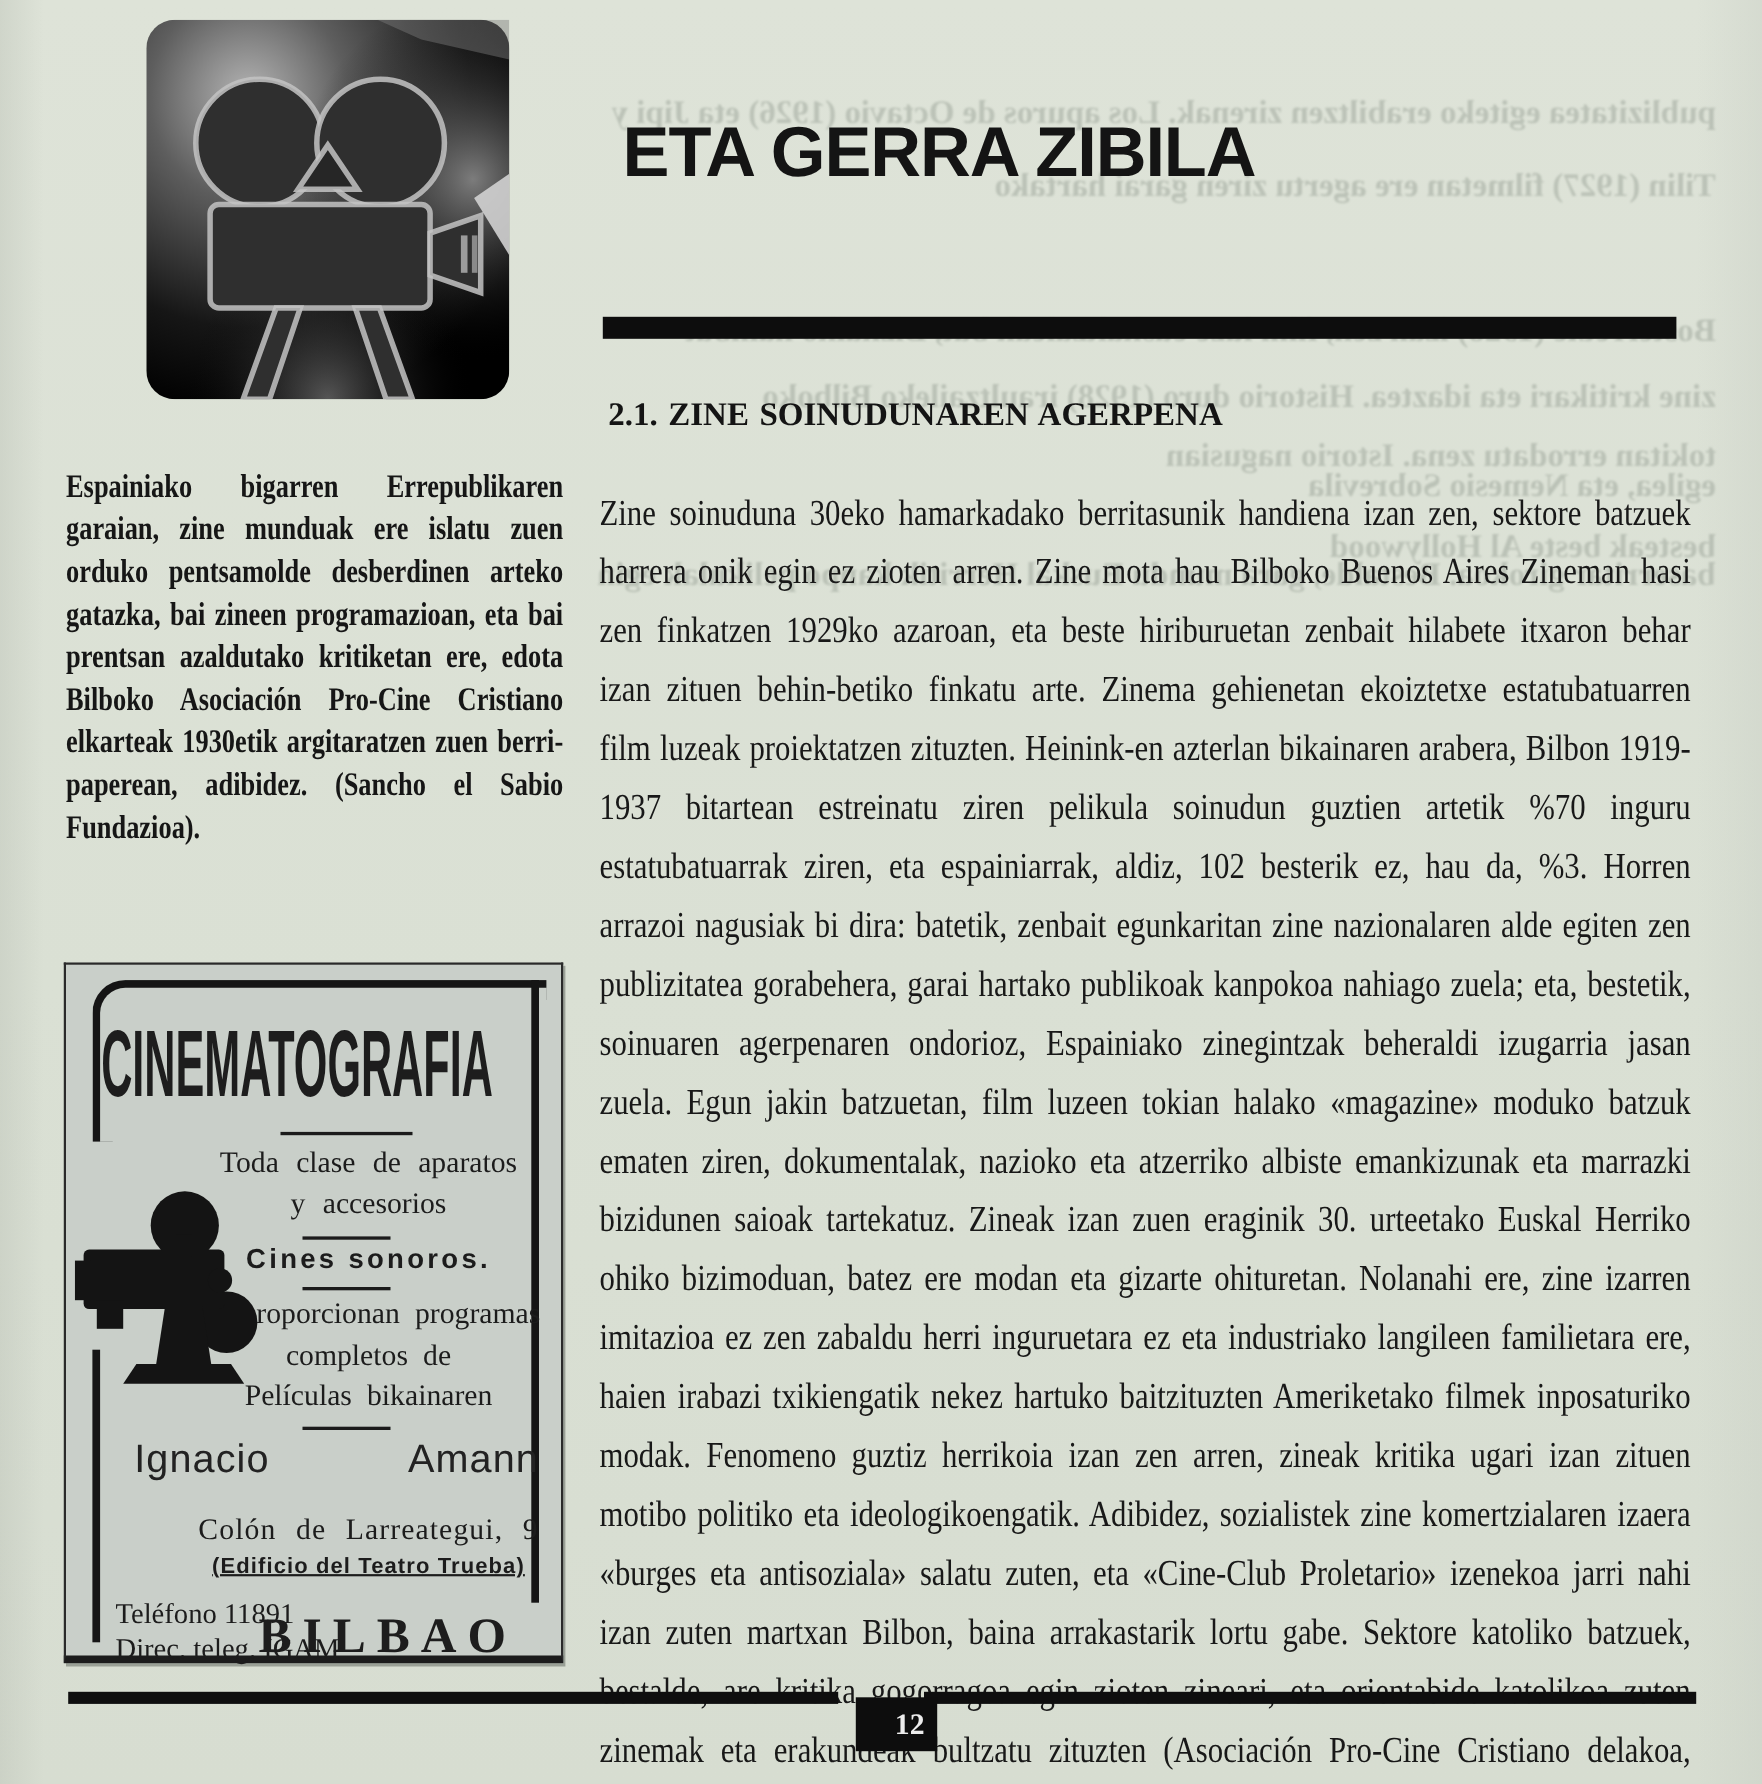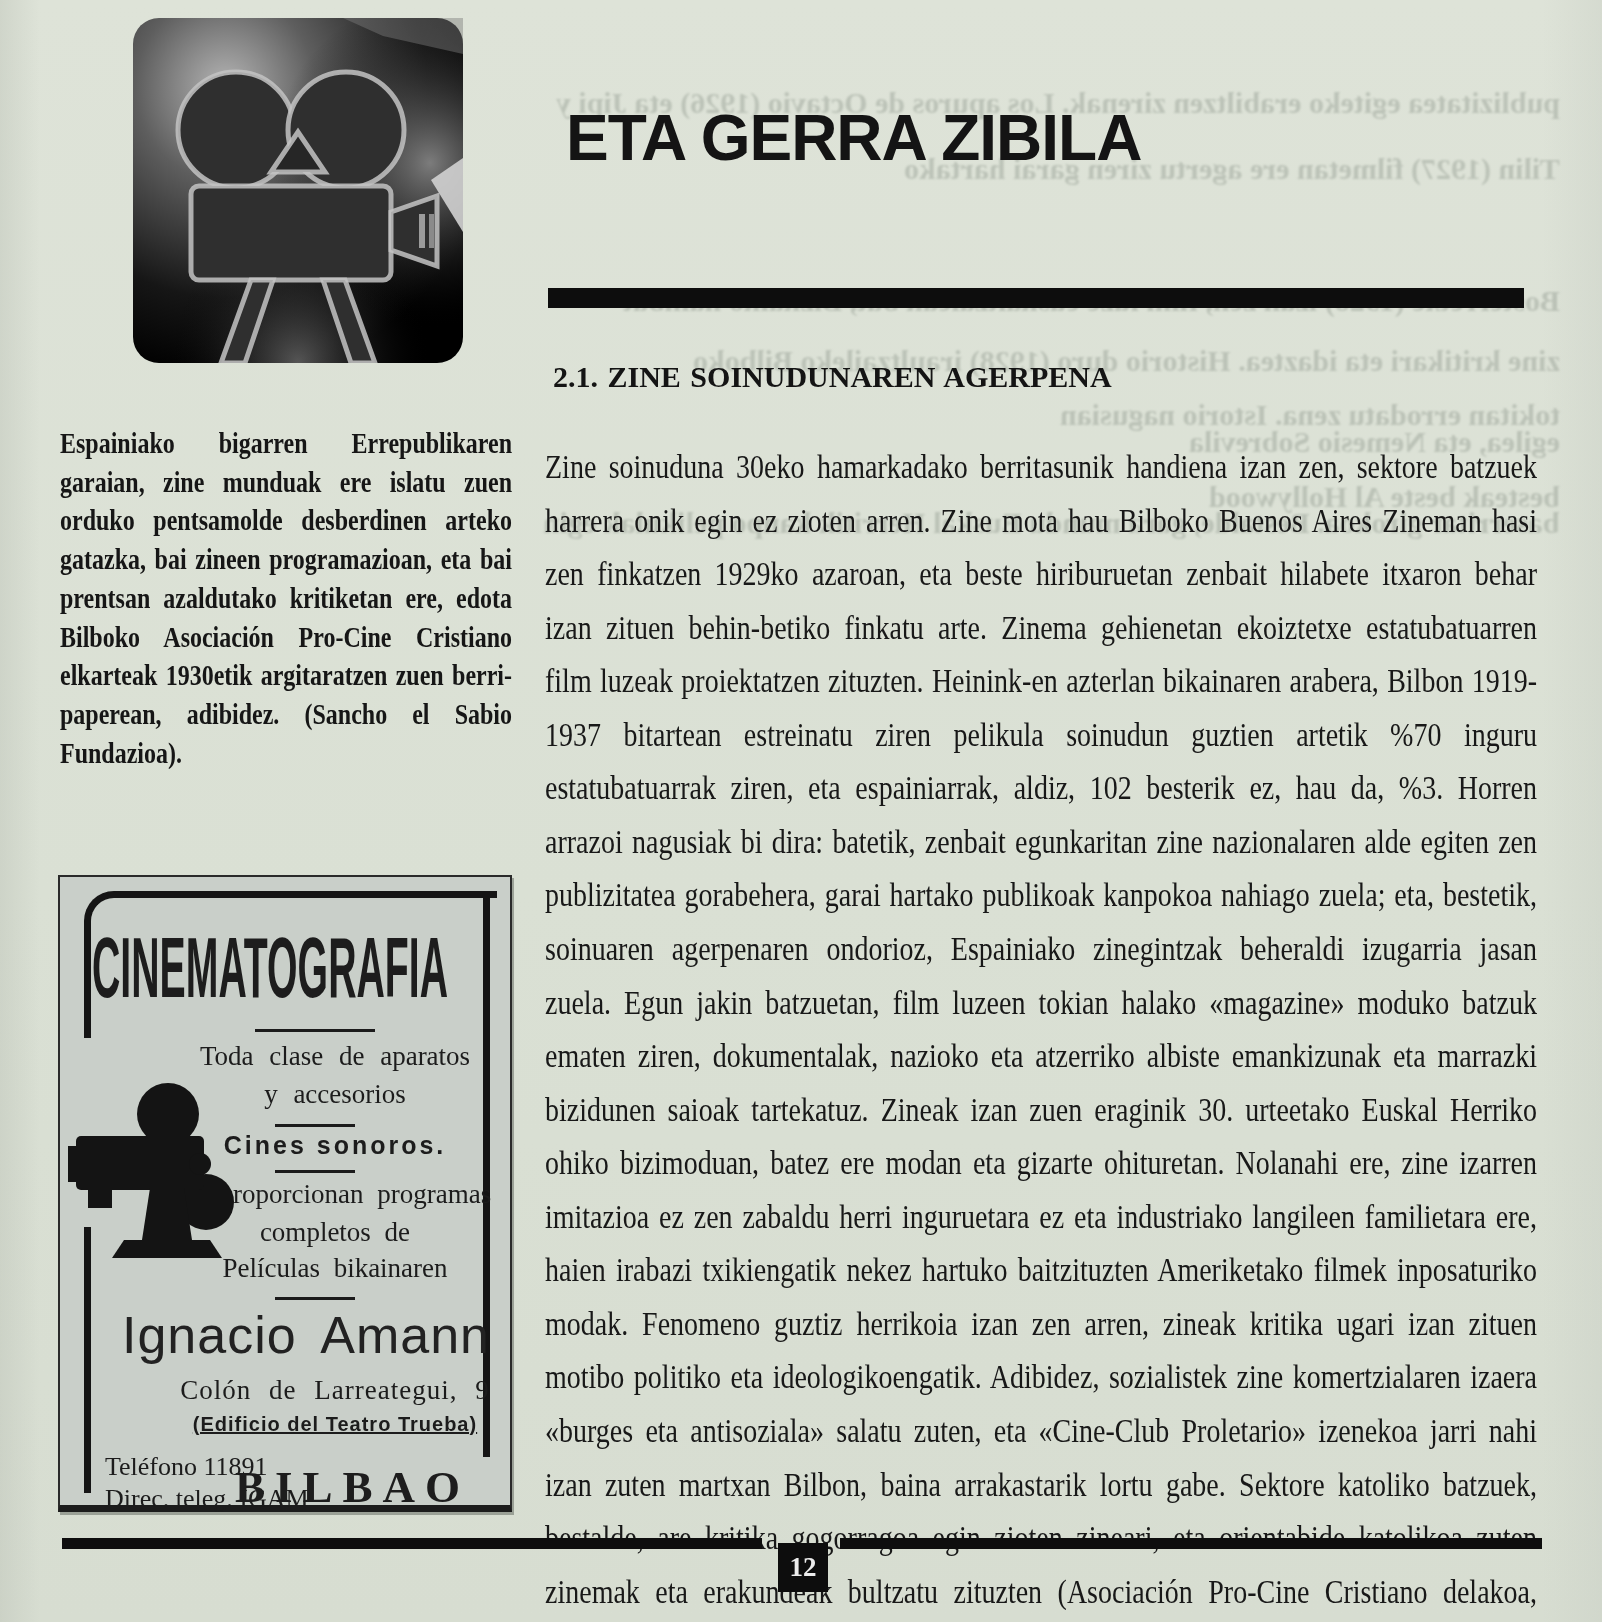--- a/index.html
+++ b/index.html
@@ -84,36 +84,36 @@
   .ad .c{position:absolute;left:110px;width:330px;text-align:center;}
   .t1{top:164px;font-size:27px;word-spacing:9px;}
   .t2{top:202px;font-size:27px;word-spacing:9px;}
   .t3{top:254px;font-family:"Liberation Sans",sans-serif;font-weight:bold;font-size:25px;letter-spacing:3px;}
   .t4{top:302px;font-size:27px;word-spacing:7px;}
   .t5{top:340px;font-size:27px;word-spacing:7px;}
   .t6{top:376px;font-size:27px;word-spacing:7px;}
   .projector{position:absolute;left:8px;top:205px;width:190px;height:180px;}
   .amann{
     position:absolute;left:62px;top:428px;width:368px;display:flex;justify-content:space-between;
-    font-family:"Liberation Sans",sans-serif;font-size:52px;font-weight:normal;
+    font-family:"Liberation Sans",sans-serif;font-size:36px;font-weight:normal;
     letter-spacing:1px;color:#222;
   }
   .addr1{top:498px;font-size:27px;word-spacing:10px;letter-spacing:1px;}
   .addr2{top:536px;font-family:"Liberation Sans",sans-serif;font-weight:bold;font-size:20px;letter-spacing:1px;text-decoration:underline;}
   .phones{position:absolute;left:45px;top:574px;font-size:26px;line-height:32px;}
   .bilbao{position:absolute;right:40px;top:584px;font-size:45px;letter-spacing:10px;font-weight:bold;color:#1d1d1d;}
 
   
   .foot-rule{position:absolute;top:1538px;height:11px;background:#0e0e0e;z-index:2;}
   .fr1{left:62px;width:700px;}
   .fr2{left:840px;width:702px;}
   .pagebox{
     position:absolute;left:778px;top:1543px;width:50px;height:49px;background:#0d0d0d;z-index:3;
     display:flex;align-items:center;justify-content:center;
-    color:#ececec;font-size:27px;font-weight:bold;
+    color:#ececec;font-size:27px;font-weight:bold;padding-left:24px;
   }
 </style>
 </head>
 <body>
 
 <div class="page">
 
   <div class="ghost">
     <span class="g0">publizitatea egiteko erabiltzen zirenak. Los apuros de Octavio (1926) eta Jipi y</span>
     <span class="g1">Tilin (1927) filmetan ere agertu ziren garai hartako</span>

